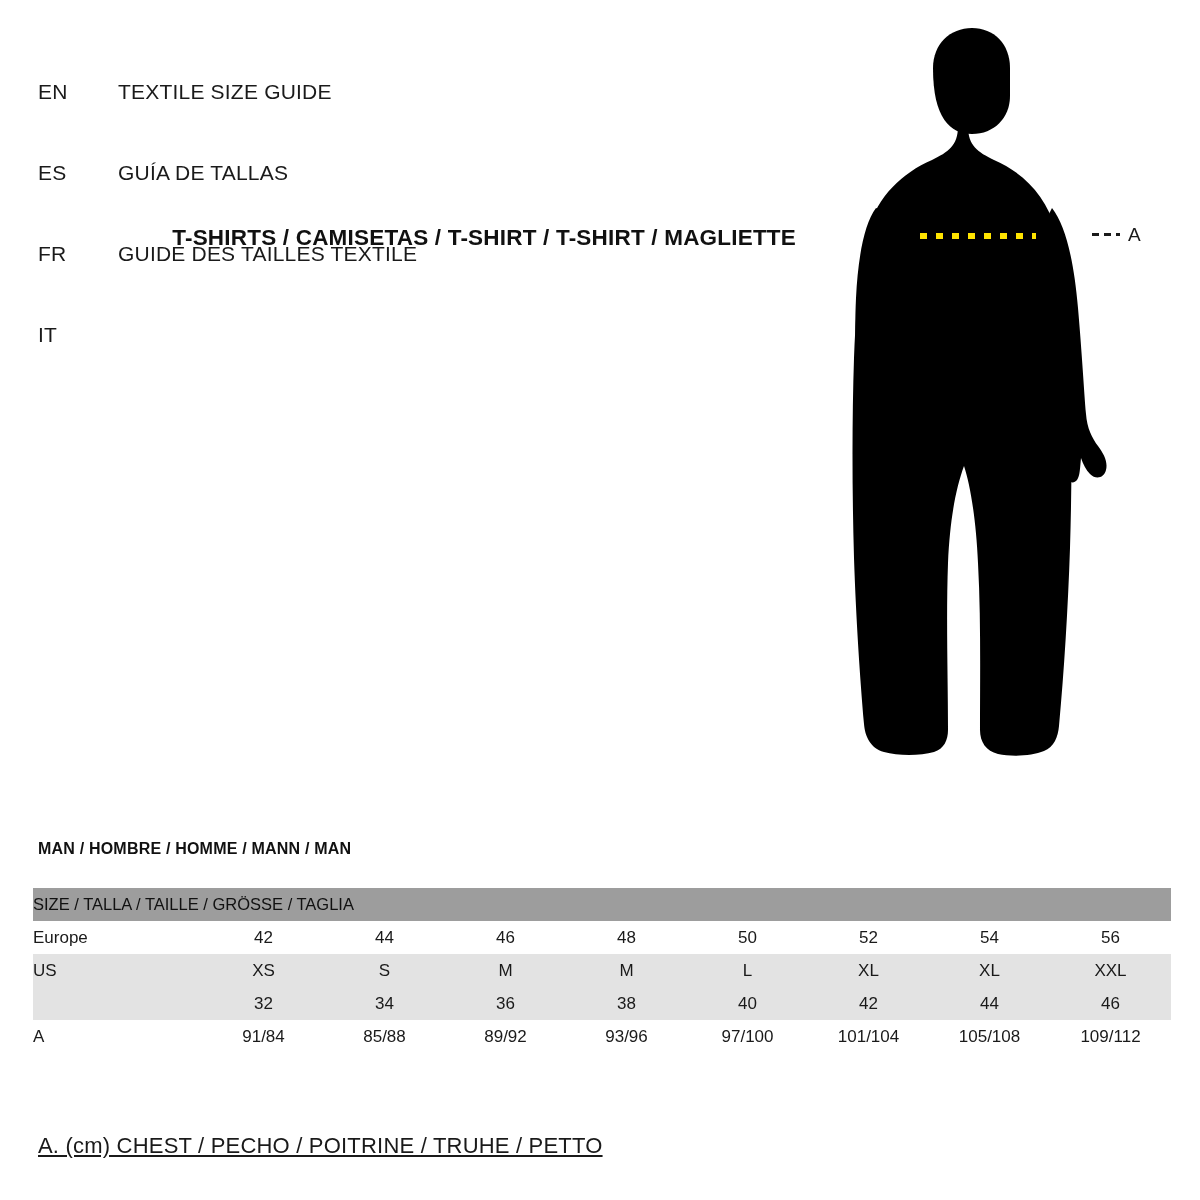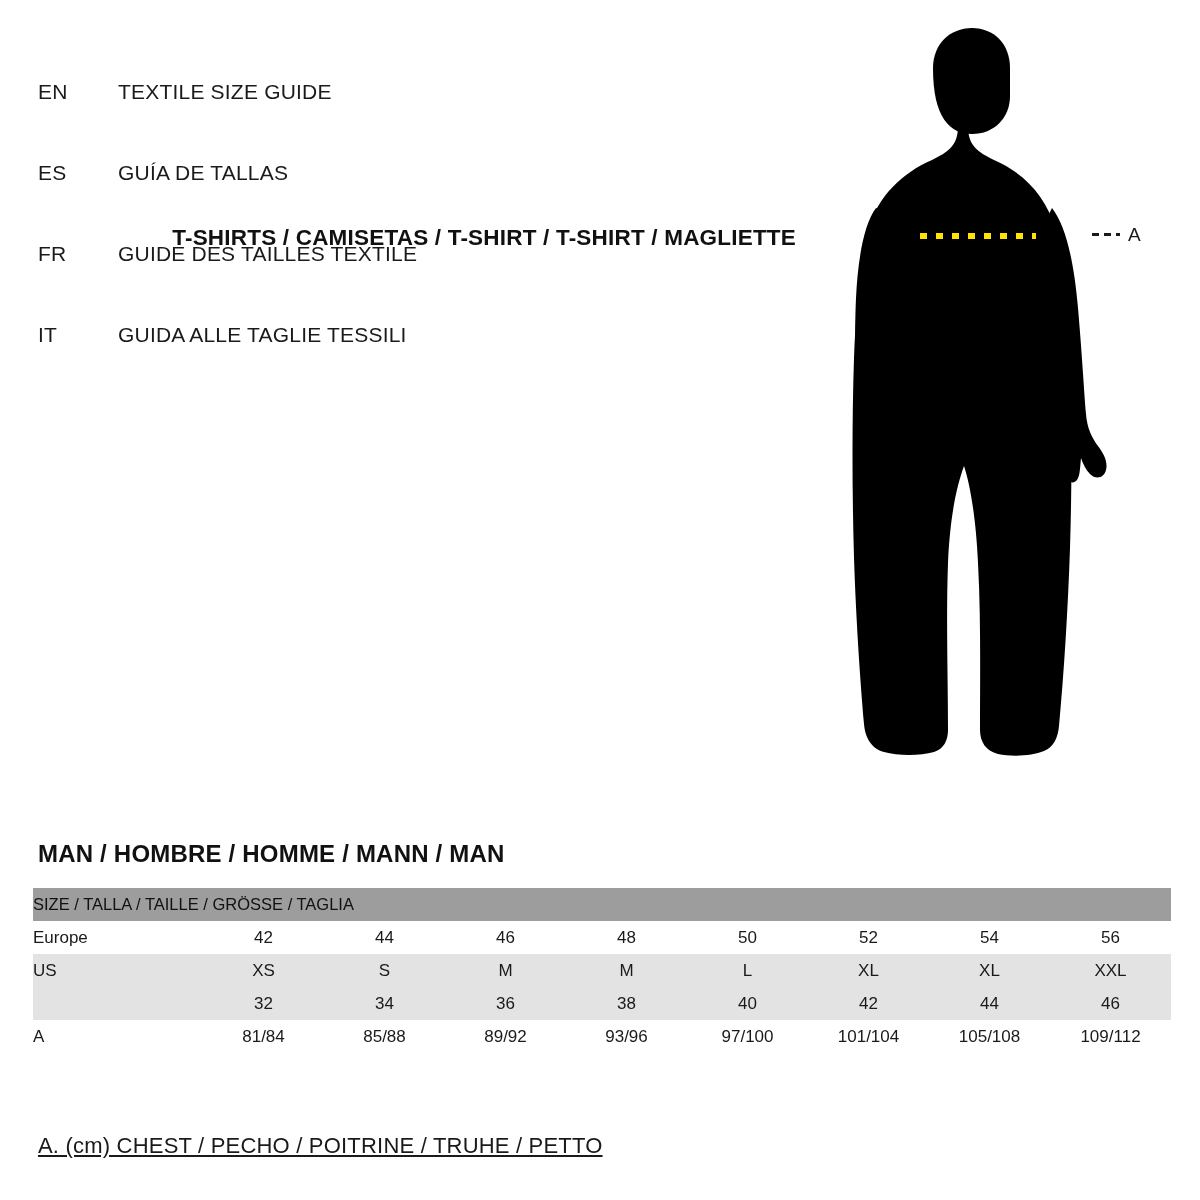--- a/index.html
+++ b/index.html
@@ -82,21 +82,21 @@
     width: 28px;
     height: 3px;
     background: repeating-linear-gradient(to right, #1a1a1a 0 7px, transparent 7px 12px);
   }
 
   
   .man-title {
     position: absolute;
     left: 38px;
     top: 840px;
-    font-size: 24px;
+    font-size: 16px;
     font-weight: bold;
     letter-spacing: 0.2px;
     color: #111111;
   }
 
   table.size-table {
     position: absolute;
     left: 33px;
     top: 888px;
     width: 1138px;
@@ -148,21 +148,20 @@
   <div class="lang-row">
     <span class="lang-code">ES</span>
     <span class="lang-text">GUÍA DE TALLAS</span>
   </div>
   <div class="lang-row">
     <span class="lang-code">FR</span>
     <span class="lang-text">GUIDE DES TAILLES TEXTILE</span>
   </div>
   <div class="lang-row">
     <span class="lang-code">IT</span>
-    <span class="lang-text">GUIDA ALLE TAGLIE TESSILI</span>
   </div>
 </div>
 
 <div class="cat-block">
   <div class="cat-line">T-SHIRTS / CAMISETAS / T-SHIRT / T-SHIRT / MAGLIETTE</div>
 </div>
 
 <div class="figure-wrap">
   <svg width="340" height="770" viewBox="0 0 340 770" xmlns="http://www.w3.org/2000/svg" aria-hidden="true">
     <g fill="#000000">
@@ -256,21 +255,21 @@
       <td class="val-cell">34</td>
       <td class="val-cell">36</td>
       <td class="val-cell">38</td>
       <td class="val-cell">40</td>
       <td class="val-cell">42</td>
       <td class="val-cell">44</td>
       <td class="val-cell">46</td>
     </tr>
     <tr class="row-light">
       <td class="label-cell">A</td>
-      <td class="val-cell">81/84</td>
+      <td class="val-cell">91/84</td>
       <td class="val-cell">85/88</td>
       <td class="val-cell">89/92</td>
       <td class="val-cell">93/96</td>
       <td class="val-cell">97/100</td>
       <td class="val-cell">101/104</td>
       <td class="val-cell">105/108</td>
       <td class="val-cell">109/112</td>
     </tr>
   </tbody>
 </table>

